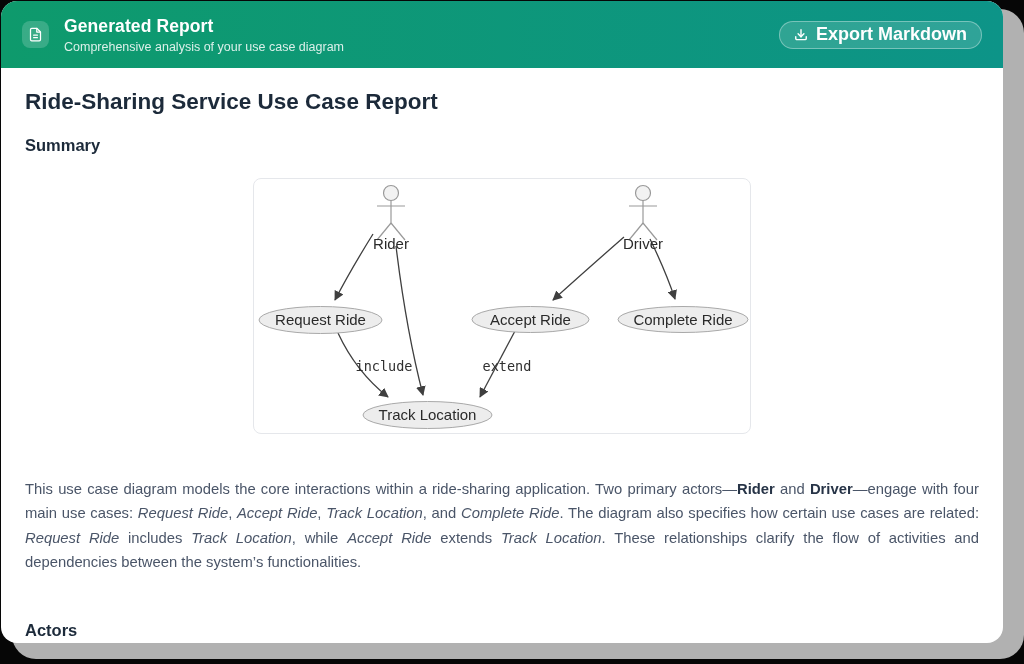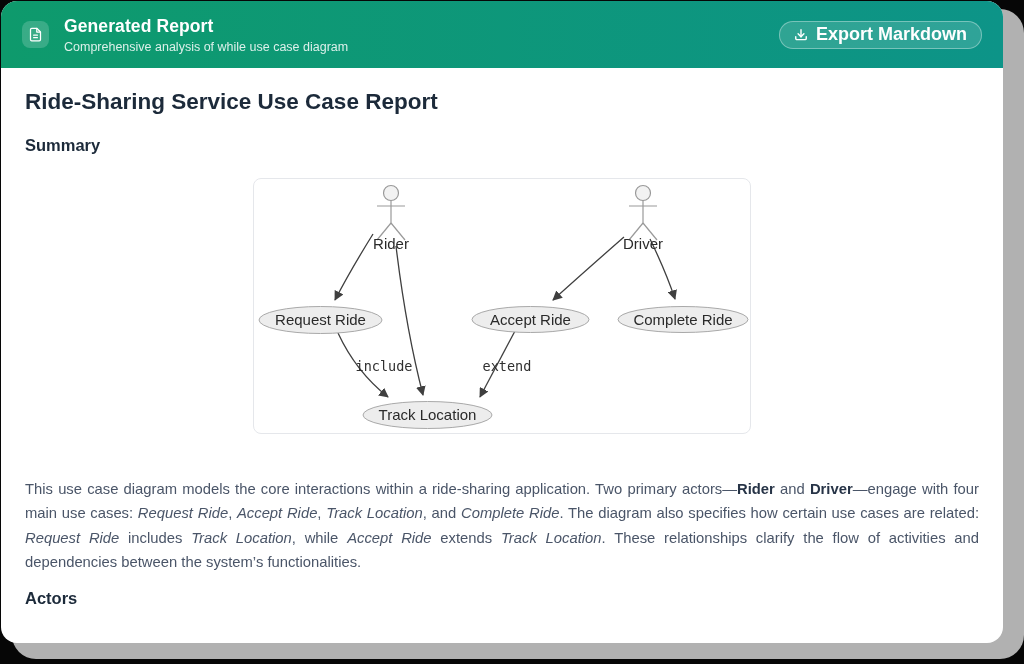--- a/index.html
+++ b/index.html
@@ -34,21 +34,21 @@
   .section-heading { margin-top:21px; font-size:16.5px; font-weight:bold; color:#1c2a3a; }
 
   .diagram-card { width:498px; height:256px; margin:23px auto 0;
                   border:1px solid #e5e7eb; border-radius:8px; background:#fff; }
 
   .summary-par { margin-top:43px; font-size:14.8px; line-height:24.3px; color:#4a5568;
                  text-align:justify; }
   .summary-par b, .actor-item b { color:#273447; }
   .summary-par i { color:#4a5568; }
 
-  .actors-heading { margin-top:15px; }
+  .actors-heading { margin-top:47px; }
   .actor-list { list-style:none; margin-top:18px; padding-left:46px; }
   .actor-item { position:relative; padding-left:20px; margin-top:16px;
                 font-size:14.5px; line-height:20px; color:#4a5568; }
   .actor-item::before { content:""; position:absolute; left:0; top:7px; width:6px; height:6px;
                         border-radius:50%; background:#c6cdd6; }
 
   
   .node-label { font-family:"Liberation Sans", sans-serif; font-size:15px; fill:#2a2a2a; }
   .edge-label { font-family:"DejaVu Sans Mono", monospace; font-size:13.5px; fill:#2f2f2f; }
   .actor-label { font-family:"Liberation Sans", sans-serif; font-size:15px; fill:#2a2a2a; }
@@ -65,21 +65,21 @@
       <div class="header-icon-box">
         <svg width="15" height="15" viewBox="0 0 24 24" fill="none" stroke="#ffffff" stroke-width="2" stroke-linecap="round" stroke-linejoin="round">
           <path d="M14 2H6a2 2 0 0 0-2 2v16a2 2 0 0 0 2 2h12a2 2 0 0 0 2-2V8z"></path>
           <polyline points="14 2 14 8 20 8"></polyline>
           <line x1="9" y1="13" x2="15" y2="13"></line>
           <line x1="9" y1="17" x2="15" y2="17"></line>
         </svg>
       </div>
       <div class="header-titles">
         <div class="header-title">Generated Report</div>
-        <div class="header-subtitle">Comprehensive analysis of while use case diagram</div>
+        <div class="header-subtitle">Comprehensive analysis of your use case diagram</div>
       </div>
       <div class="header-spacer"></div>
       <button class="export-btn">
         <span style="display:flex;">
           <svg width="14" height="14" viewBox="0 0 24 24" fill="none" stroke="#ffffff" stroke-width="2.4" stroke-linecap="round" stroke-linejoin="round">
             <path d="M21 15v3a2 2 0 0 1-2 2H5a2 2 0 0 1-2-2v-3"></path>
             <polyline points="7 10 12 15 17 10"></polyline>
             <line x1="12" y1="15" x2="12" y2="3"></line>
           </svg>
         </span>

